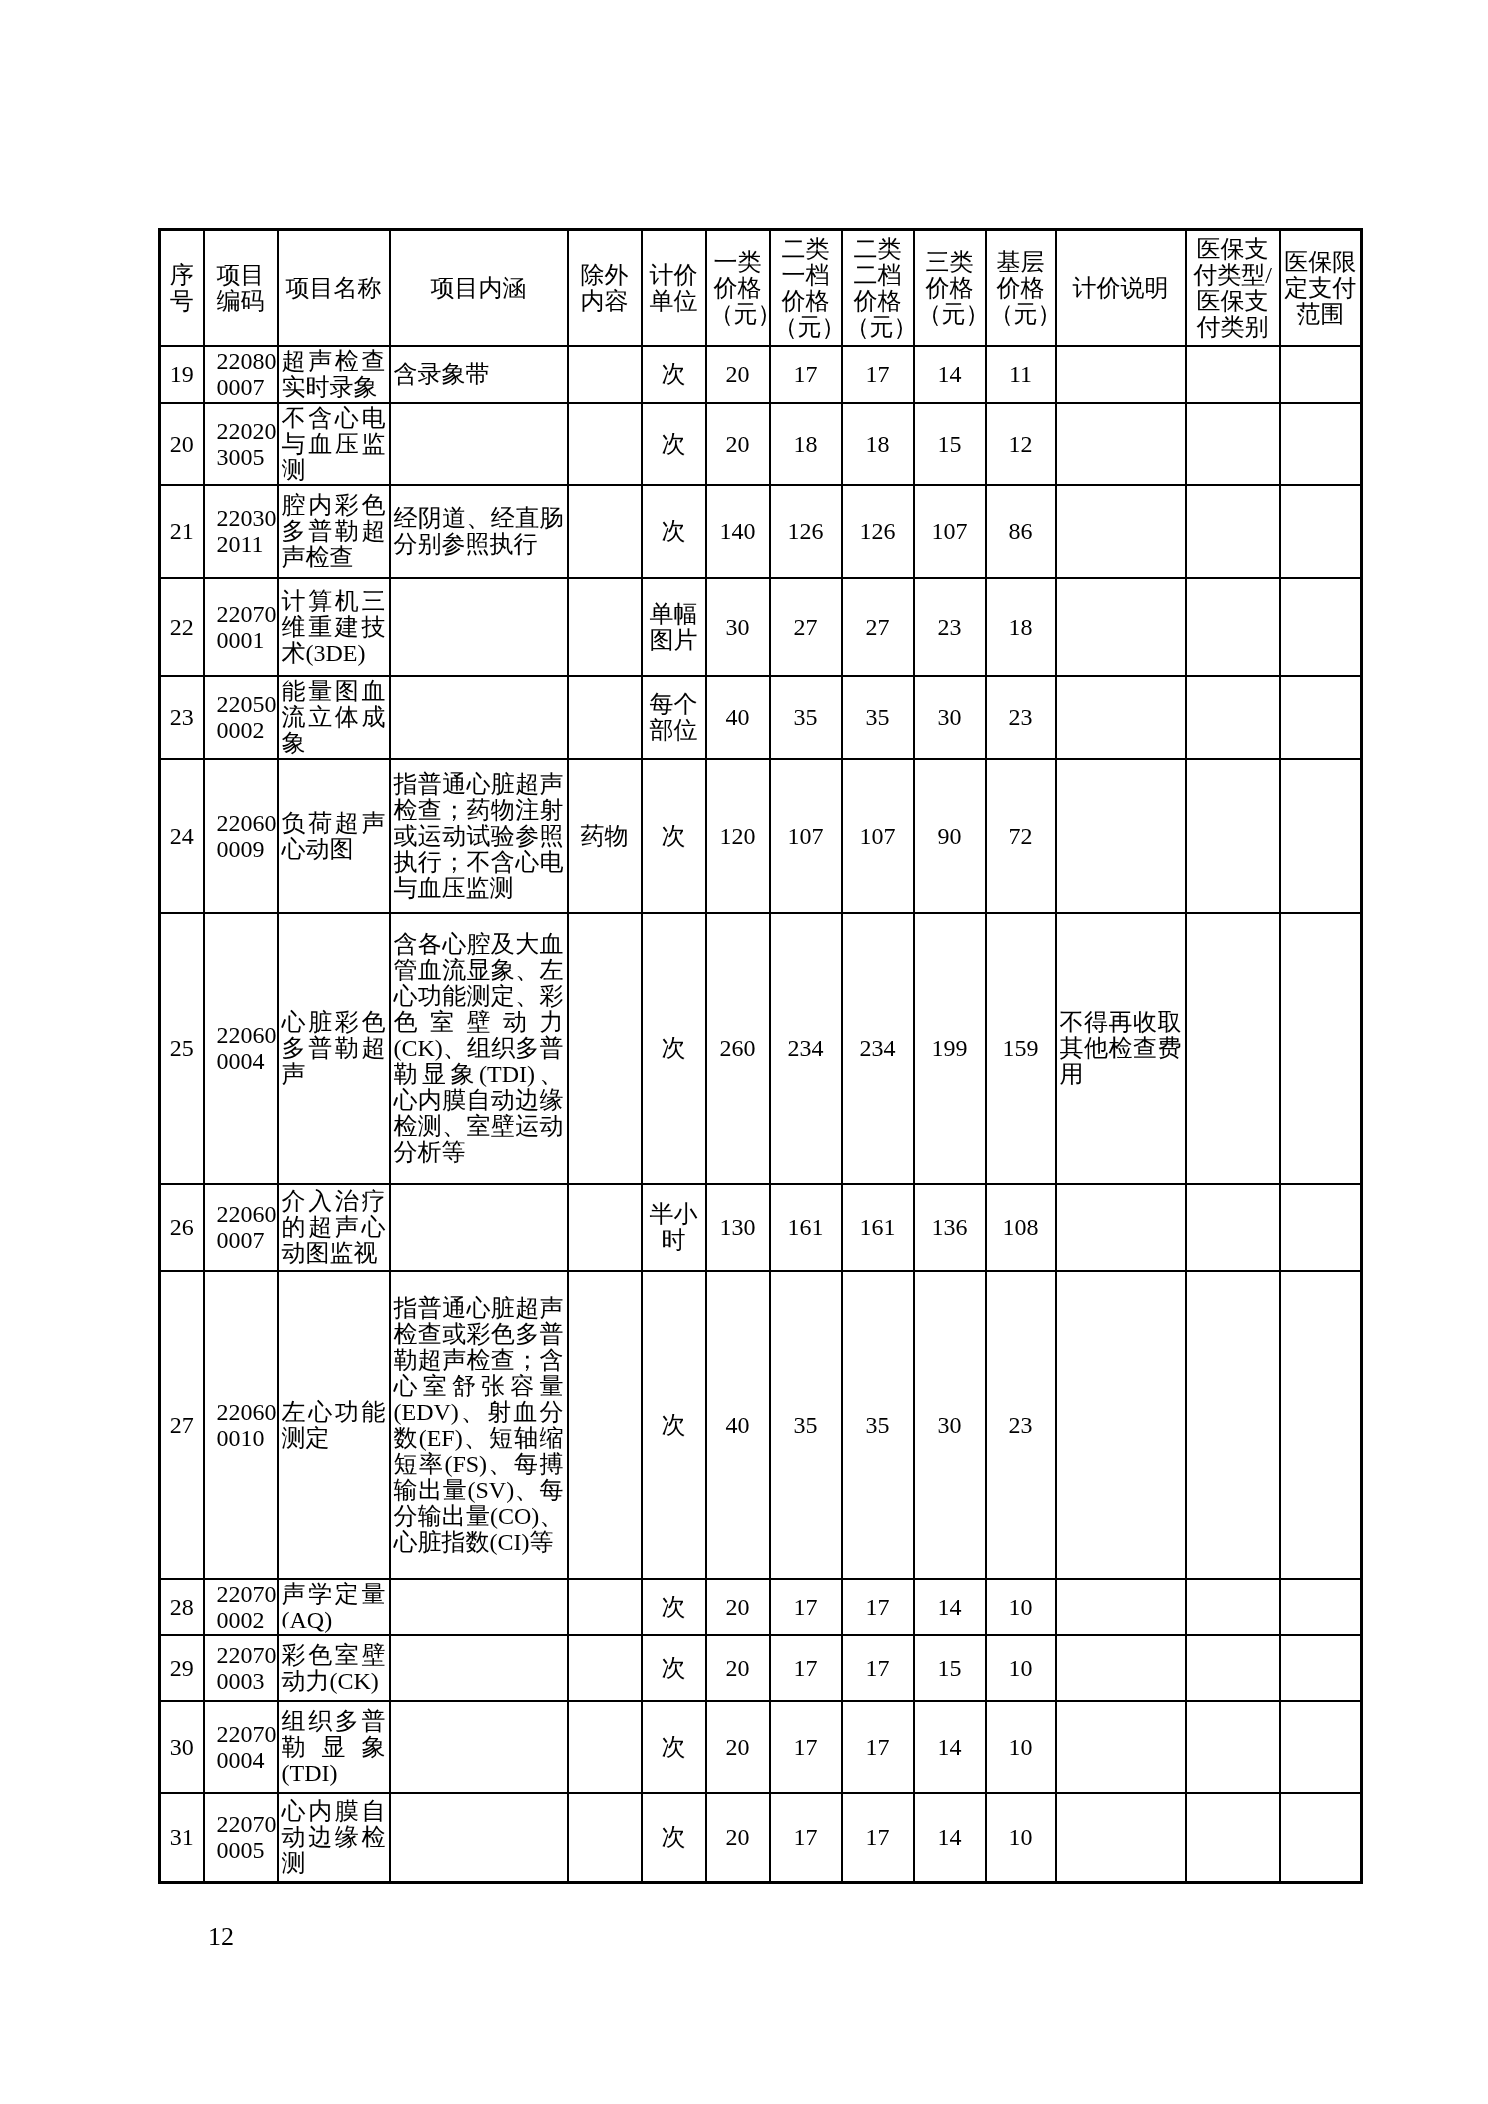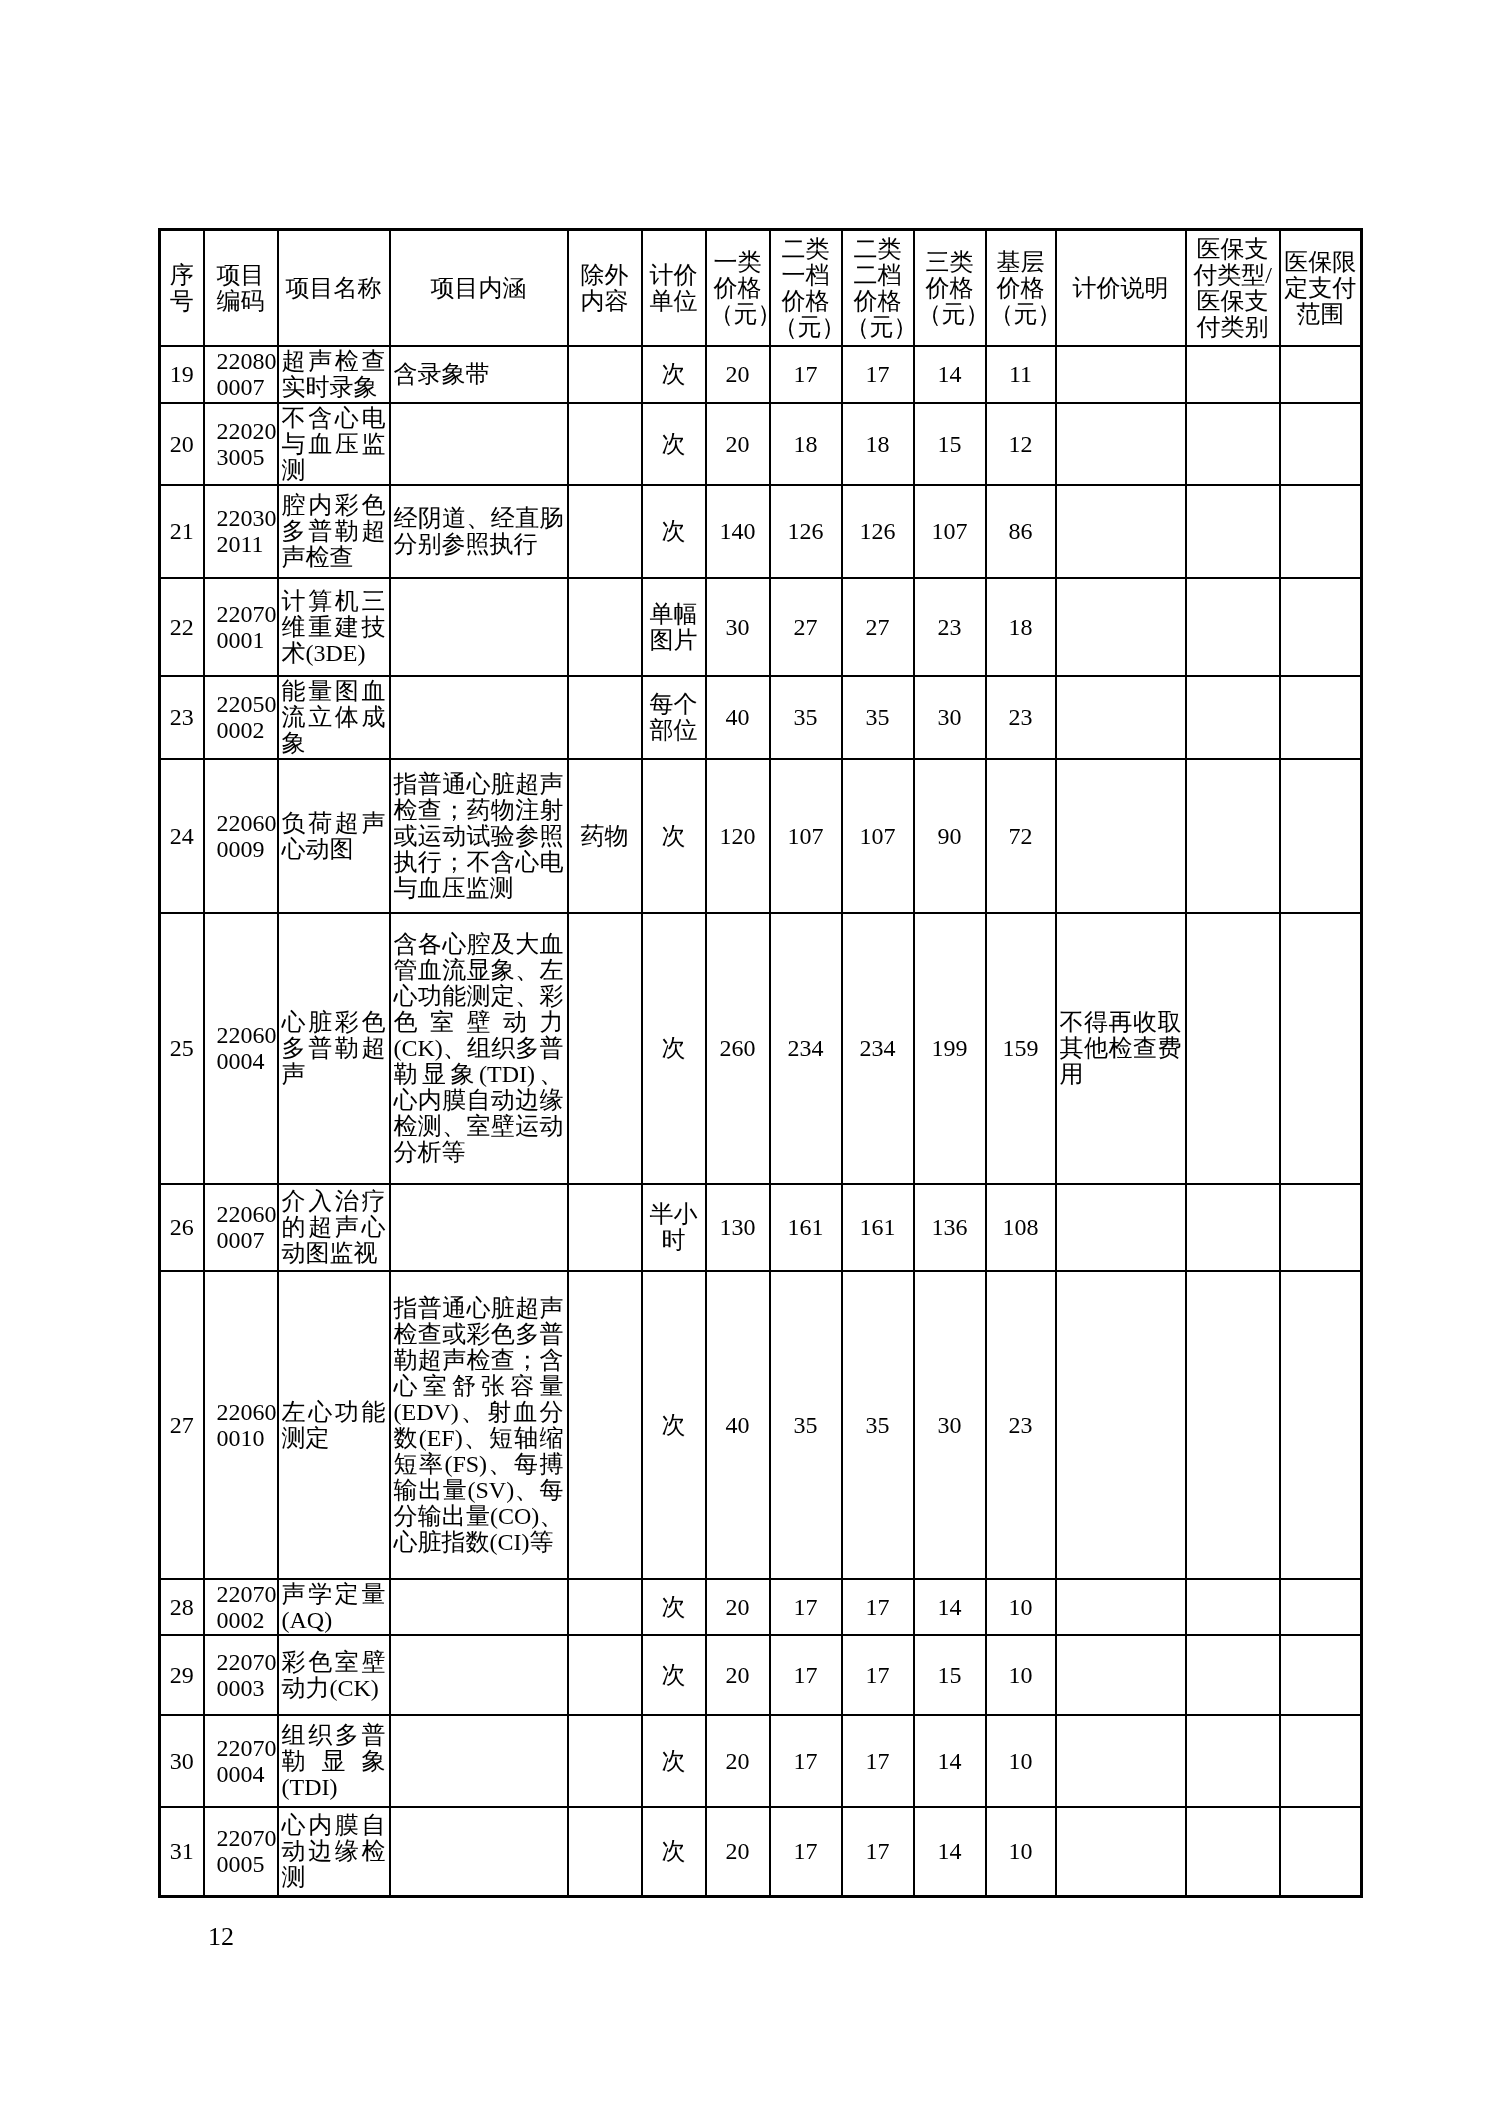--- a/index.html
+++ b/index.html
@@ -38,33 +38,33 @@
   col.w-p1{width:64px;}
   col.w-p2a{width:72px;}
   col.w-p2b{width:72px;}
   col.w-p3{width:72px;}
   col.w-pb{width:70px;}
   col.w-note{width:130px;}
   col.w-ptype{width:94px;}
   col.w-pscope{width:82px;}
   td.seq,td.excl,td.unit,td.price,td.pay{text-align:center;}
   td.code{text-align:left;padding-left:12px;}
-  td.name,td.cont,td.note{text-align:justify;text-justify:inter-ideograph;}
+  td.name,td.cont,td.note{text-align:justify;text-justify:inter-ideograph;border-radius:19px;}
   thead tr{height:116px;}
   tbody tr:nth-child(1){height:57px;}
   tbody tr:nth-child(2){height:58px;}
   tbody tr:nth-child(3){height:93px;}
   tbody tr:nth-child(4){height:98px;}
   tbody tr:nth-child(5){height:83px;}
   tbody tr:nth-child(6){height:154px;}
   tbody tr:nth-child(7){height:271px;}
   tbody tr:nth-child(8){height:87px;}
   tbody tr:nth-child(9){height:308px;}
   tbody tr:nth-child(10){height:56px;}
-  tbody tr:nth-child(11){height:80px;}
+  tbody tr:nth-child(11){height:66px;}
   tbody tr:nth-child(12){height:92px;}
   tbody tr:nth-child(13){height:90px;}
   .page-number{
     position:absolute;
     left:208px;top:1922px;
     font-size:26px;
   }
 </style>
 </head>
 <body>

